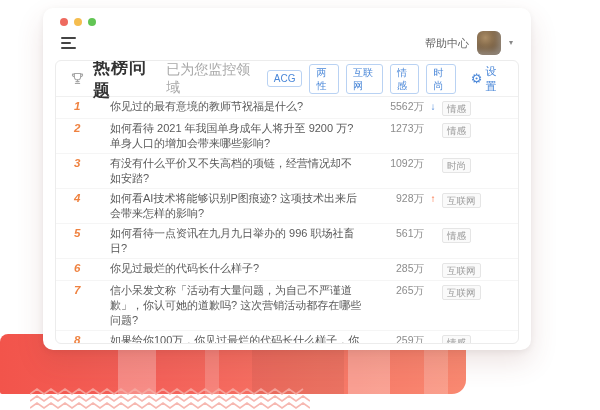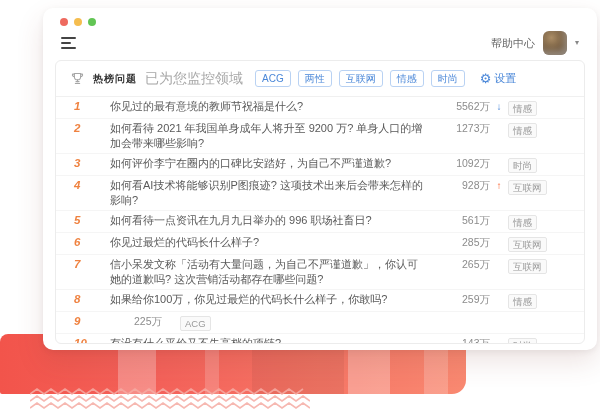--- a/index.html
+++ b/index.html
@@ -18,21 +18,21 @@
   .decor-stripe { position:absolute; top:0; height:100%; background:rgba(255,255,255,.28); }
   .decor-stripe.s1 { left:118px; width:38px; }
   .decor-stripe.s2 { left:205px; width:14px; background:rgba(255,255,255,.18); }
   .decor-stripe.s3 { left:348px; width:42px; }
   .decor-stripe.s4 { left:424px; width:24px; background:rgba(255,255,255,.2); }
   .decor-shade { position:absolute; top:0; height:100%; left:252px; width:92px; background:rgba(0,0,0,.05); }
   .zigzag { position:absolute; left:30px; top:388px; }
 
   
   .window {
-    position:absolute; left:43px; top:8px; width:554px; height:342px;
+    position:absolute; left:43px; top:8px; width:488px; height:342px;
     background:#fff; border-radius:10px;
     box-shadow:0 12px 28px rgba(130,60,50,.14), 0 2px 6px rgba(0,0,0,.06);
     display:flex; flex-direction:column;
   }
   .traffic { display:flex; align-items:center; gap:6px; padding:10px 0 4px 17px; height:22px; }
   .dot { width:8px; height:8px; border-radius:50%; }
 
   .topbar { display:flex; align-items:center; padding:0 18px 4px 18px; height:30px; }
   .menu-icon { display:flex; flex-direction:column; gap:3px; cursor:pointer; }
   .menu-icon span { height:2px; background:#444; border-radius:1px; }
@@ -48,21 +48,21 @@
   }
   .caret { font-size:8px; color:#888; line-height:1; cursor:pointer; }
 
   
   .panel {
     margin:0 12px 6px; border:1px solid #ececec; border-radius:6px;
     flex:1; display:flex; flex-direction:column; overflow:hidden; background:#fff;
   }
   .panel-head { display:flex; align-items:center; padding:0 14px; height:36px; border-bottom:1px solid #f0f0f0; flex:0 0 36px; }
   .trophy { margin-right:8px; display:flex; }
-  .panel-title { font-size:10px; font-weight:700; color:#333; letter-spacing:1px; margin-right:8px; }
+  .panel-title { font-size:17px; font-weight:700; color:#333; letter-spacing:1px; margin-right:8px; }
   .panel-sub { font-size:14px; color:#a8a8a8; margin-right:12px; }
   .domain-tag {
     font-size:10px; color:#4a87d8; border:1px solid #b9d2f3; border-radius:3px;
     padding:1px 6px; margin-right:7px; background:#fff; cursor:pointer; line-height:13px;
   }
   .settings { display:flex; align-items:center; gap:3px; color:#4a87d8; font-size:11px; margin-left:8px; cursor:pointer; }
   .gear { font-size:13px; line-height:1; }
 
   
   .rows { flex:1; }
@@ -163,21 +163,21 @@
         <div class="row">
     <span class="rank">2</span>
     <span class="qtitle">如何看待 2021 年我国单身成年人将升至 9200 万? 单身人口的增加会带来哪些影响?</span>
     <span class="views">1273万</span>
     <span class="trend"></span>
     <span class="tagcol"><span class="tag-badge">情感</span></span>
     <span class="hotcol"><span class="hot-ico" style="visibility: hidden;"></span></span>
   </div>
         <div class="row">
     <span class="rank">3</span>
-    <span class="qtitle">如何评价李宁在圈内的口碑比安踏好，为自己不严谨道歉?</span>
+    <span class="qtitle">有没有什么平价又不失高档的项链，经营情况却不如安踏?</span>
     <span class="views">1092万</span>
     <span class="trend"></span>
     <span class="tagcol"><span class="tag-badge">时尚</span></span>
     <span class="hotcol"><span class="hot-ico" style="visibility: hidden;"></span></span>
   </div>
         <div class="row">
     <span class="rank">4</span>
     <span class="qtitle">如何看AI技术将能够识别P图痕迹? 这项技术出来后会带来怎样的影响?</span>
     <span class="views">928万</span>
     <span class="trend up">↑</span>

